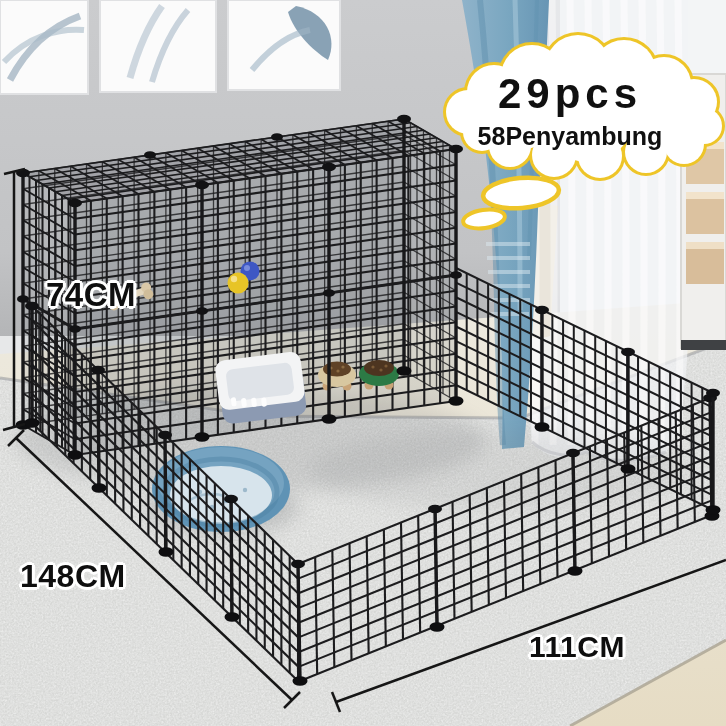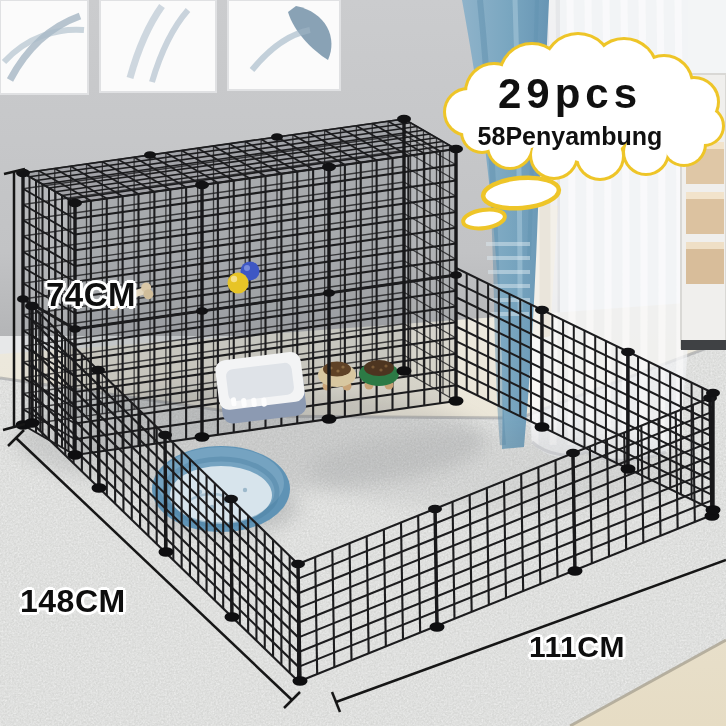--- a/index.html
+++ b/index.html
@@ -9,21 +9,21 @@
     background:#5eead4;
   }
   .stage svg{position:absolute;left:0;top:0;}
   .dim-label{
     position:absolute;font-weight:bold;color:#0e0e0e;letter-spacing:0.5px;
     text-shadow:-2px -2px 0 #fff,2px -2px 0 #fff,-2px 2px 0 #fff,2px 2px 0 #fff,
                 -3px 0 0 #fff,3px 0 0 #fff,0 -3px 0 #fff,0 3px 0 #fff,0 0 5px #fff;
     white-space:nowrap;
   }
   #lab74 {left:26px;top:276px;font-size:33px;margin-left:20px;}
-  #lab148{left:20px;top:558px;font-size:32px;margin-top:25px;}
+  #lab148{left:20px;top:558px;font-size:32px;}
   #lab111{left:529px;top:630px;font-size:30px;text-align:right;}
   .cloud-line{
     position:absolute;text-align:center;font-weight:bold;color:#101010;line-height:1.05;
   }
   #cloud1{left:430px;top:72px;width:280px;font-size:42px;letter-spacing:5px;}
   #cloud2{left:420px;top:115px;width:300px;font-size:25px;letter-spacing:0px;margin-top:8px;}
 </style>
 </head>
 <body>
 

